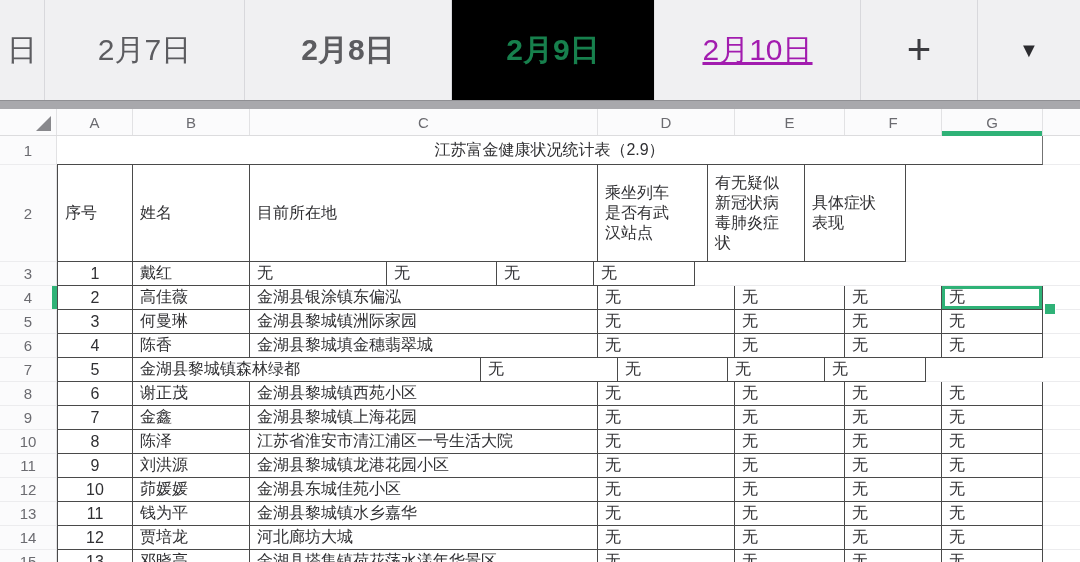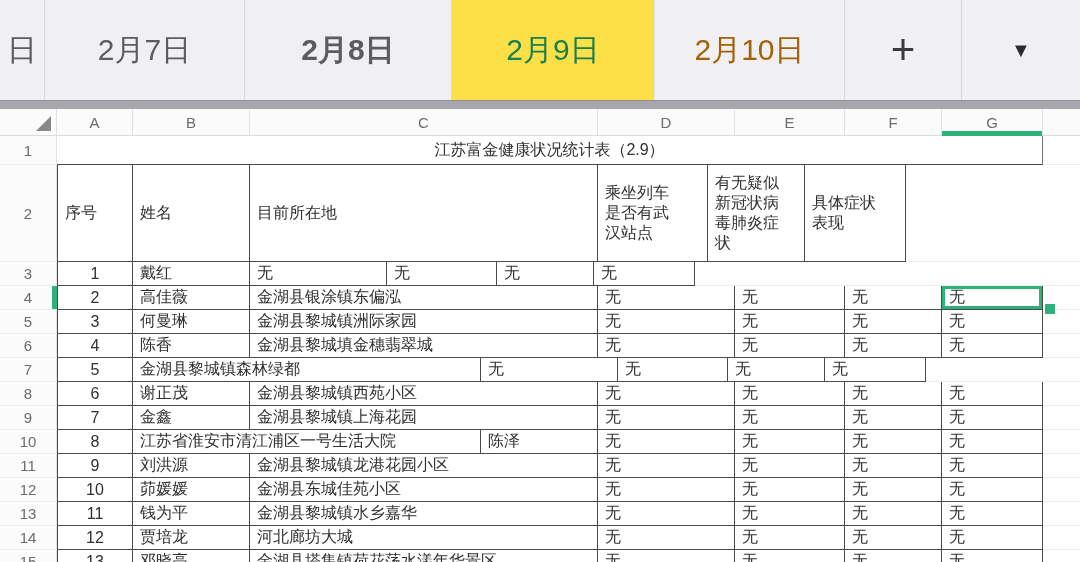--- a/index.html
+++ b/index.html
@@ -6,22 +6,22 @@
   body { font-family:"Liberation Sans","DejaVu Sans",sans-serif; background:#fff; }
   #app { position:relative; width:1080px; height:562px; overflow:hidden; background:#fff; }
 
   
   .tabbar { display:flex; height:100px; background:#f0f0f2; }
   .tab { display:flex; align-items:center; justify-content:center;
          font-size:30px; color:#5c5c60; border-right:1px solid #d8d8dc; height:100%; }
   .tab.partial { width:45px; }
   .tab.t1 { width:200px; }
   .tab.t2 { width:207px;font-weight:bold; }
-  .tab.t3 { width:203px; background:#fde047; color:#17804d; font-weight:normal; border-right:1px solid #e4e4e6; }
-  .tab.t4 { width:190px; color:#a16207; }
+  .tab.t3 { width:203px; background:#000000; color:#17804d; font-weight:bold; border-right:1px solid #e4e4e6; }
+  .tab.t4 { width:206px; color:#a21caf;text-decoration:underline; }
   .tab.plus { width:117px; font-size:42px; font-weight:300; color:#3c3c40; }
   .tab.caret { flex:1; font-size:20px; color:#2c2c30; border-right:none; }
 
   .strip { height:9px; background:#a8a8ac; border-top:1px solid #8f8f93; }
 
   
   .colhead { display:flex; height:27px; background:#fbfbfc; border-bottom:1px solid #dcdcde; }
   .corner { width:57px; position:relative; border-right:1px solid #e2e2e4; }
   .corner .tri { position:absolute; right:5px; bottom:4px; width:0; height:0;
                  border-left:15px solid transparent; border-bottom:15px solid #88888c; }
@@ -196,22 +196,22 @@
     <div class="cell cD txt">无</div>
     <div class="cell cE txt">无</div>
     <div class="cell cF txt">无</div>
     <div class="cell cG txt">无</div>
     <div class="fill"></div>
   </div>
 
   <div class="srow datarow">
     <div class="rowhead">10</div>
     <div class="cell cA first num">8</div>
+    <div class="cell cB txt">陈泽</div>
     <div class="cell cC txt">江苏省淮安市清江浦区一号生活大院</div>
-    <div class="cell cB txt">陈泽</div>
     <div class="cell cD txt">无</div>
     <div class="cell cE txt">无</div>
     <div class="cell cF txt">无</div>
     <div class="cell cG txt">无</div>
     <div class="fill"></div>
   </div>
 
   <div class="srow datarow">
     <div class="rowhead">11</div>
     <div class="cell cA first num">9</div>

